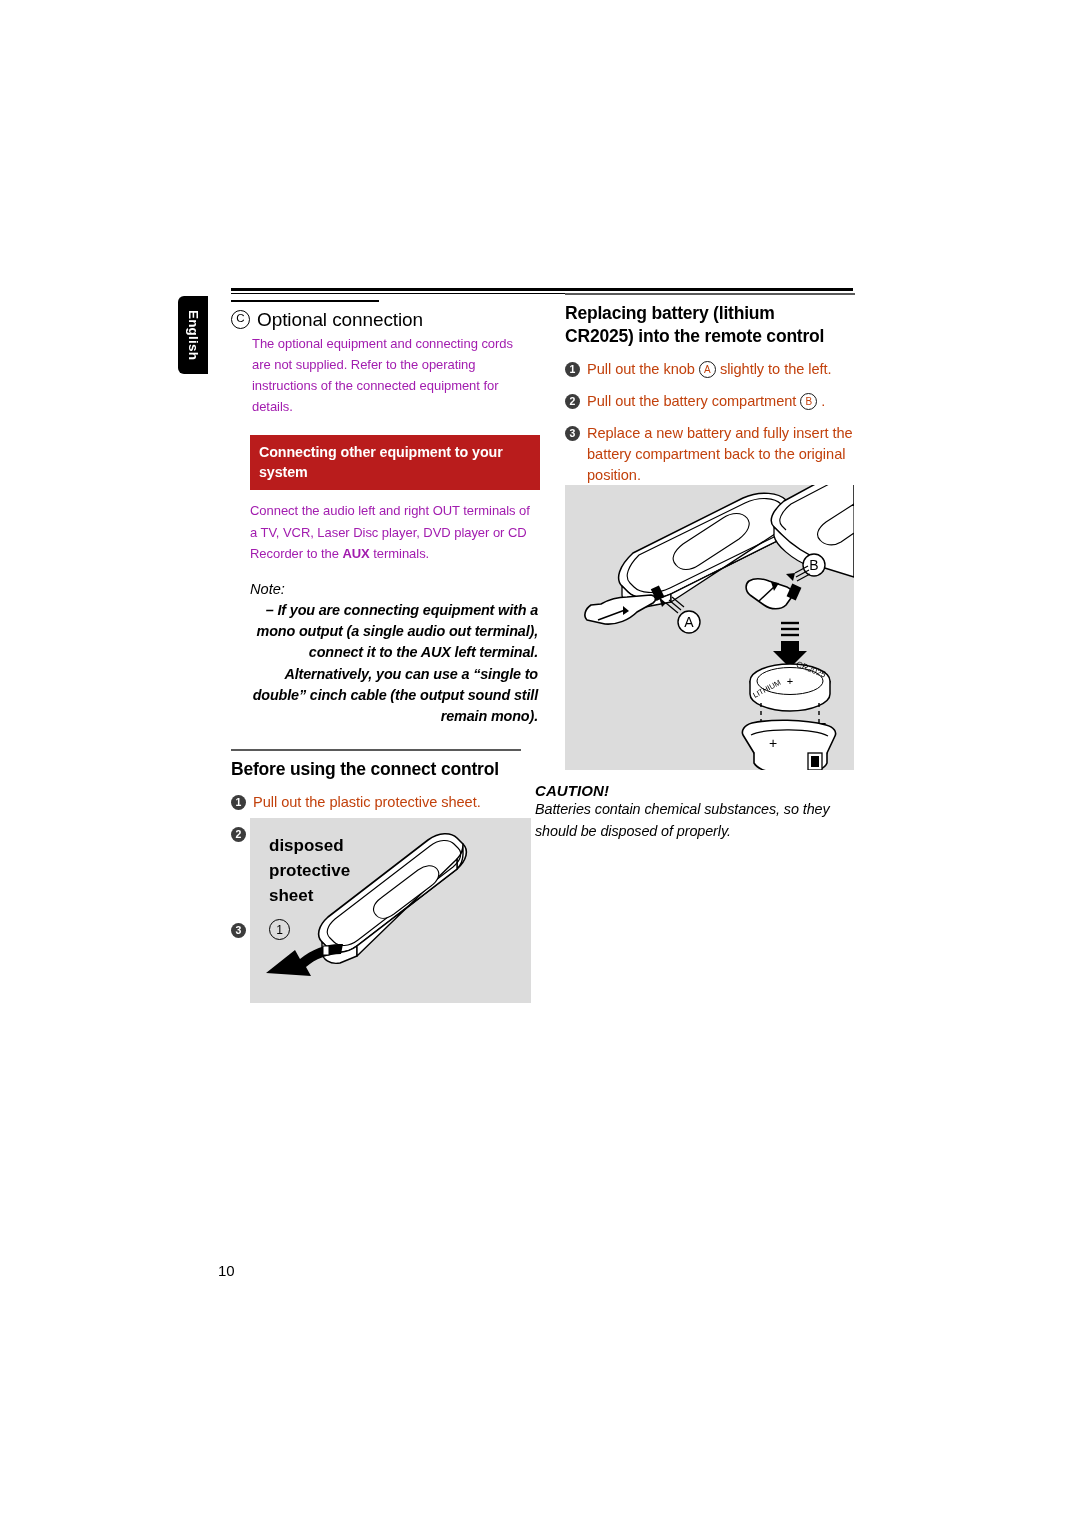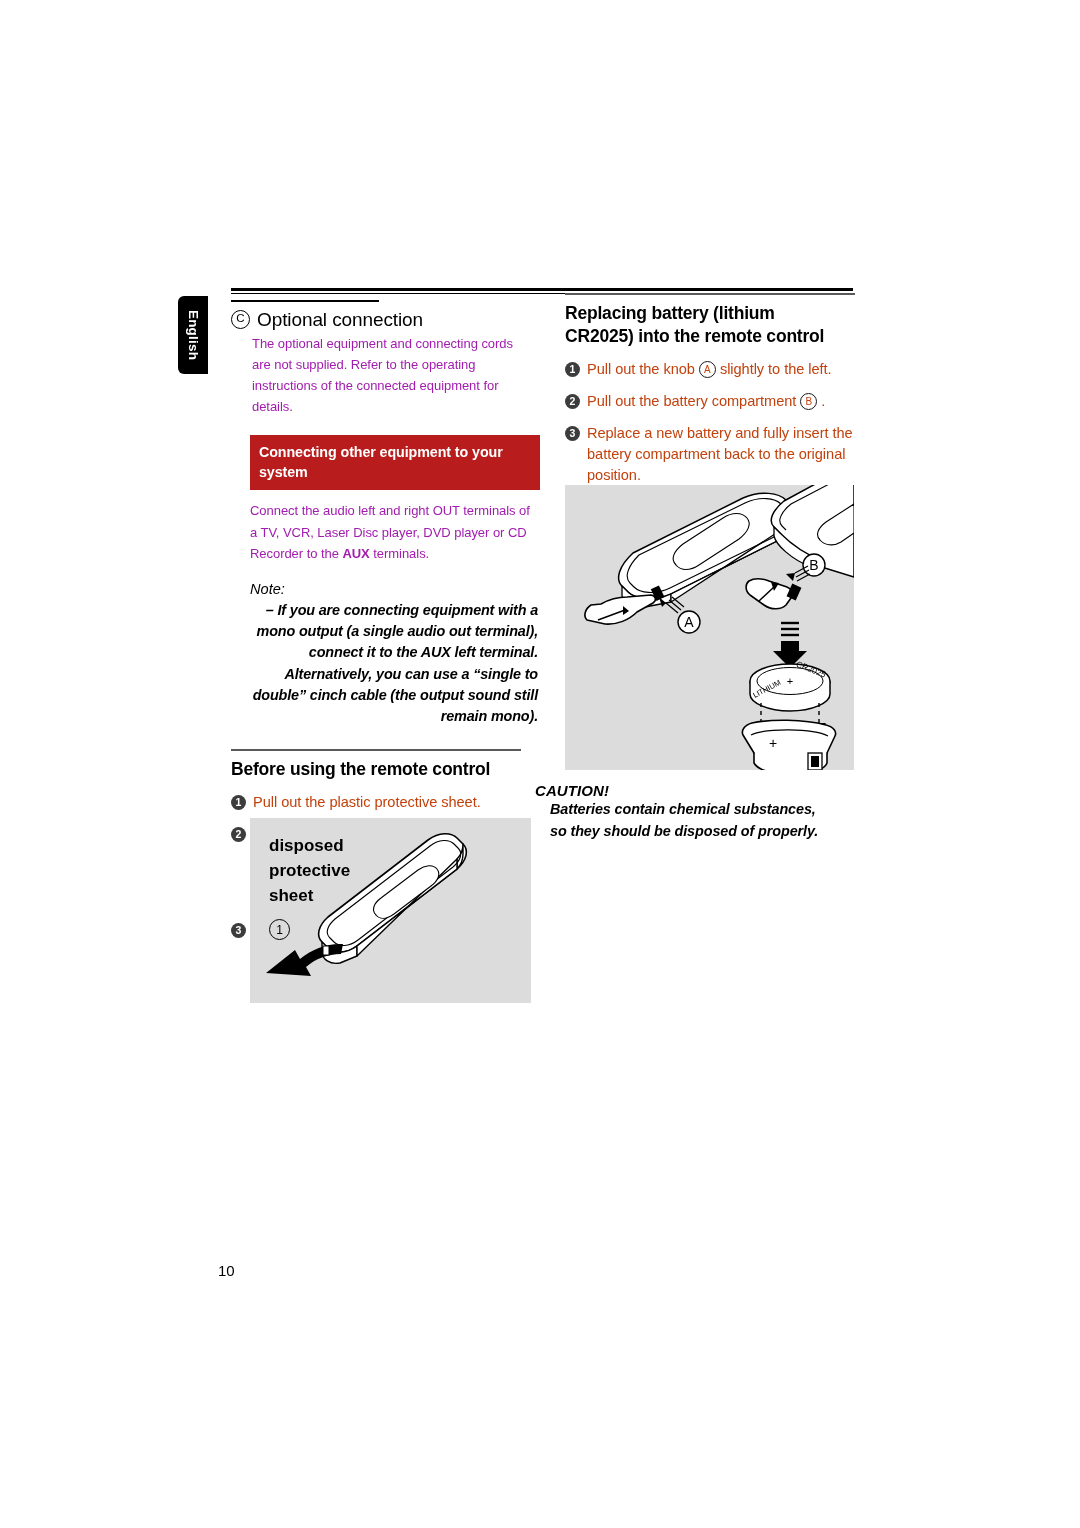--- a/index.html
+++ b/index.html
@@ -201,25 +201,24 @@
 
   
   .caution-title {
     font-style: italic;
     font-weight: bold;
     font-size: 15px;
     letter-spacing: 0.1px;
   }
   .caution-body {
     font-style: italic;
-    font-weight: bold;
+    font-weight: normal;
     font-size: 14.4px;
     line-height: 21.5px;
     letter-spacing: -0.1px;
-    margin-left: 15px;
   }
 
   
   .illus {
     background: #dcdcdc;
     position: absolute;
   }
   #illus-battery { left: 565px; top: 485px; width: 289px; height: 285px; }
   #illus-sheet   { left: 250px; top: 818px; width: 281px; height: 185px; }
 
@@ -282,21 +281,21 @@
     <div class="gray-band" style="margin-top:18px; margin-left:19px;">Connecting other equipment to your system</div>
 
     <div class="body-text" style="margin-top:10px; margin-left:19px; width:285px;">
       <span>Connect the audio left and right OUT terminals of a TV, VCR, Laser Disc player, DVD player or CD Recorder to the </span><b>AUX</b><span> terminals.</span>
     </div>
 
     <div class="note-label" style="margin-left:19px;">Note:</div>
     <div class="note-body" style="margin-left:19px; width:288px;text-align:right;">–  If you are connecting equipment with a mono output (a single audio out terminal), connect it to the AUX left terminal.  Alternatively, you can use a “single to double” cinch cable (the output sound still remain mono).</div>
 
     <div class="short-rule w-full gray" style="margin-top:22px;"></div>
-    <div class="section-head">Before using the remote control</div>
+    <div class="section-head">Before using the connect control</div>
 
     <ul class="num-list">
       <li class="num-item">
         <span class="num-bullet">1</span>
         <span class="num-text">Pull out the plastic protective sheet.</span>
       </li>
       <li class="num-item">
         <span class="num-bullet">2</span>
         <span class="num-text">Select the source you wish to control by pressing one of the source select keys on the remote control (for example CD, TUNER).</span>
       </li>

